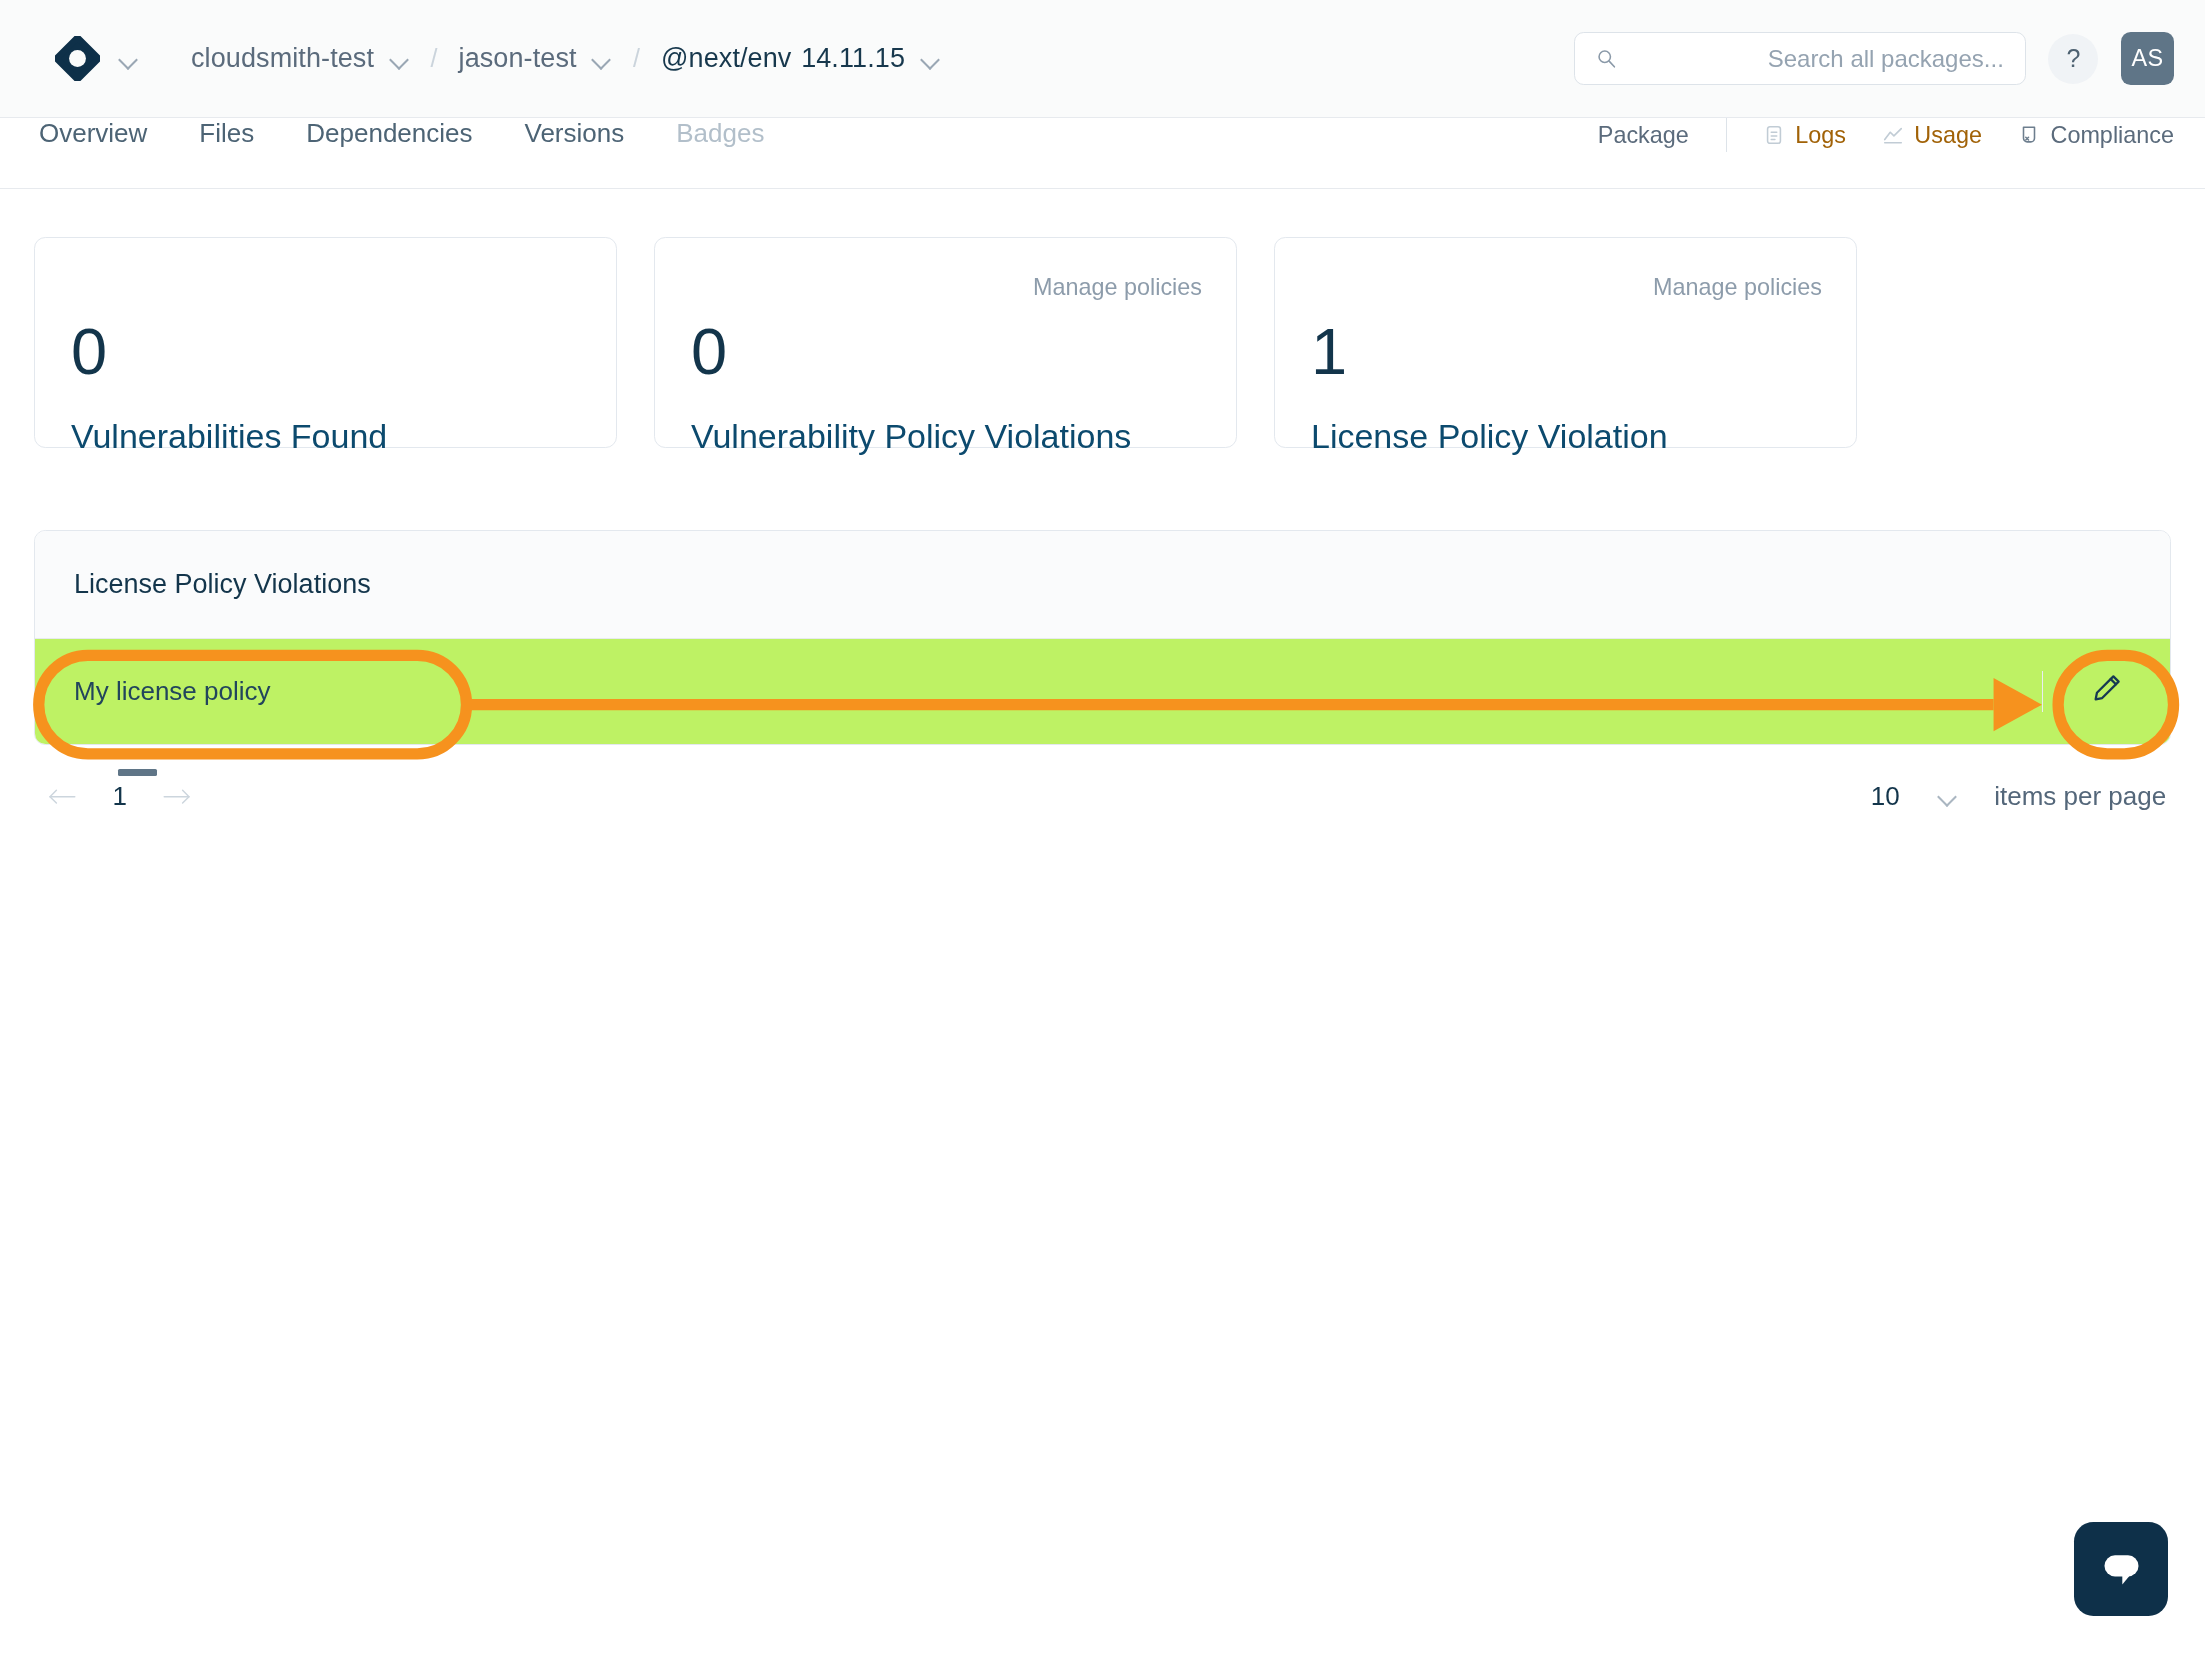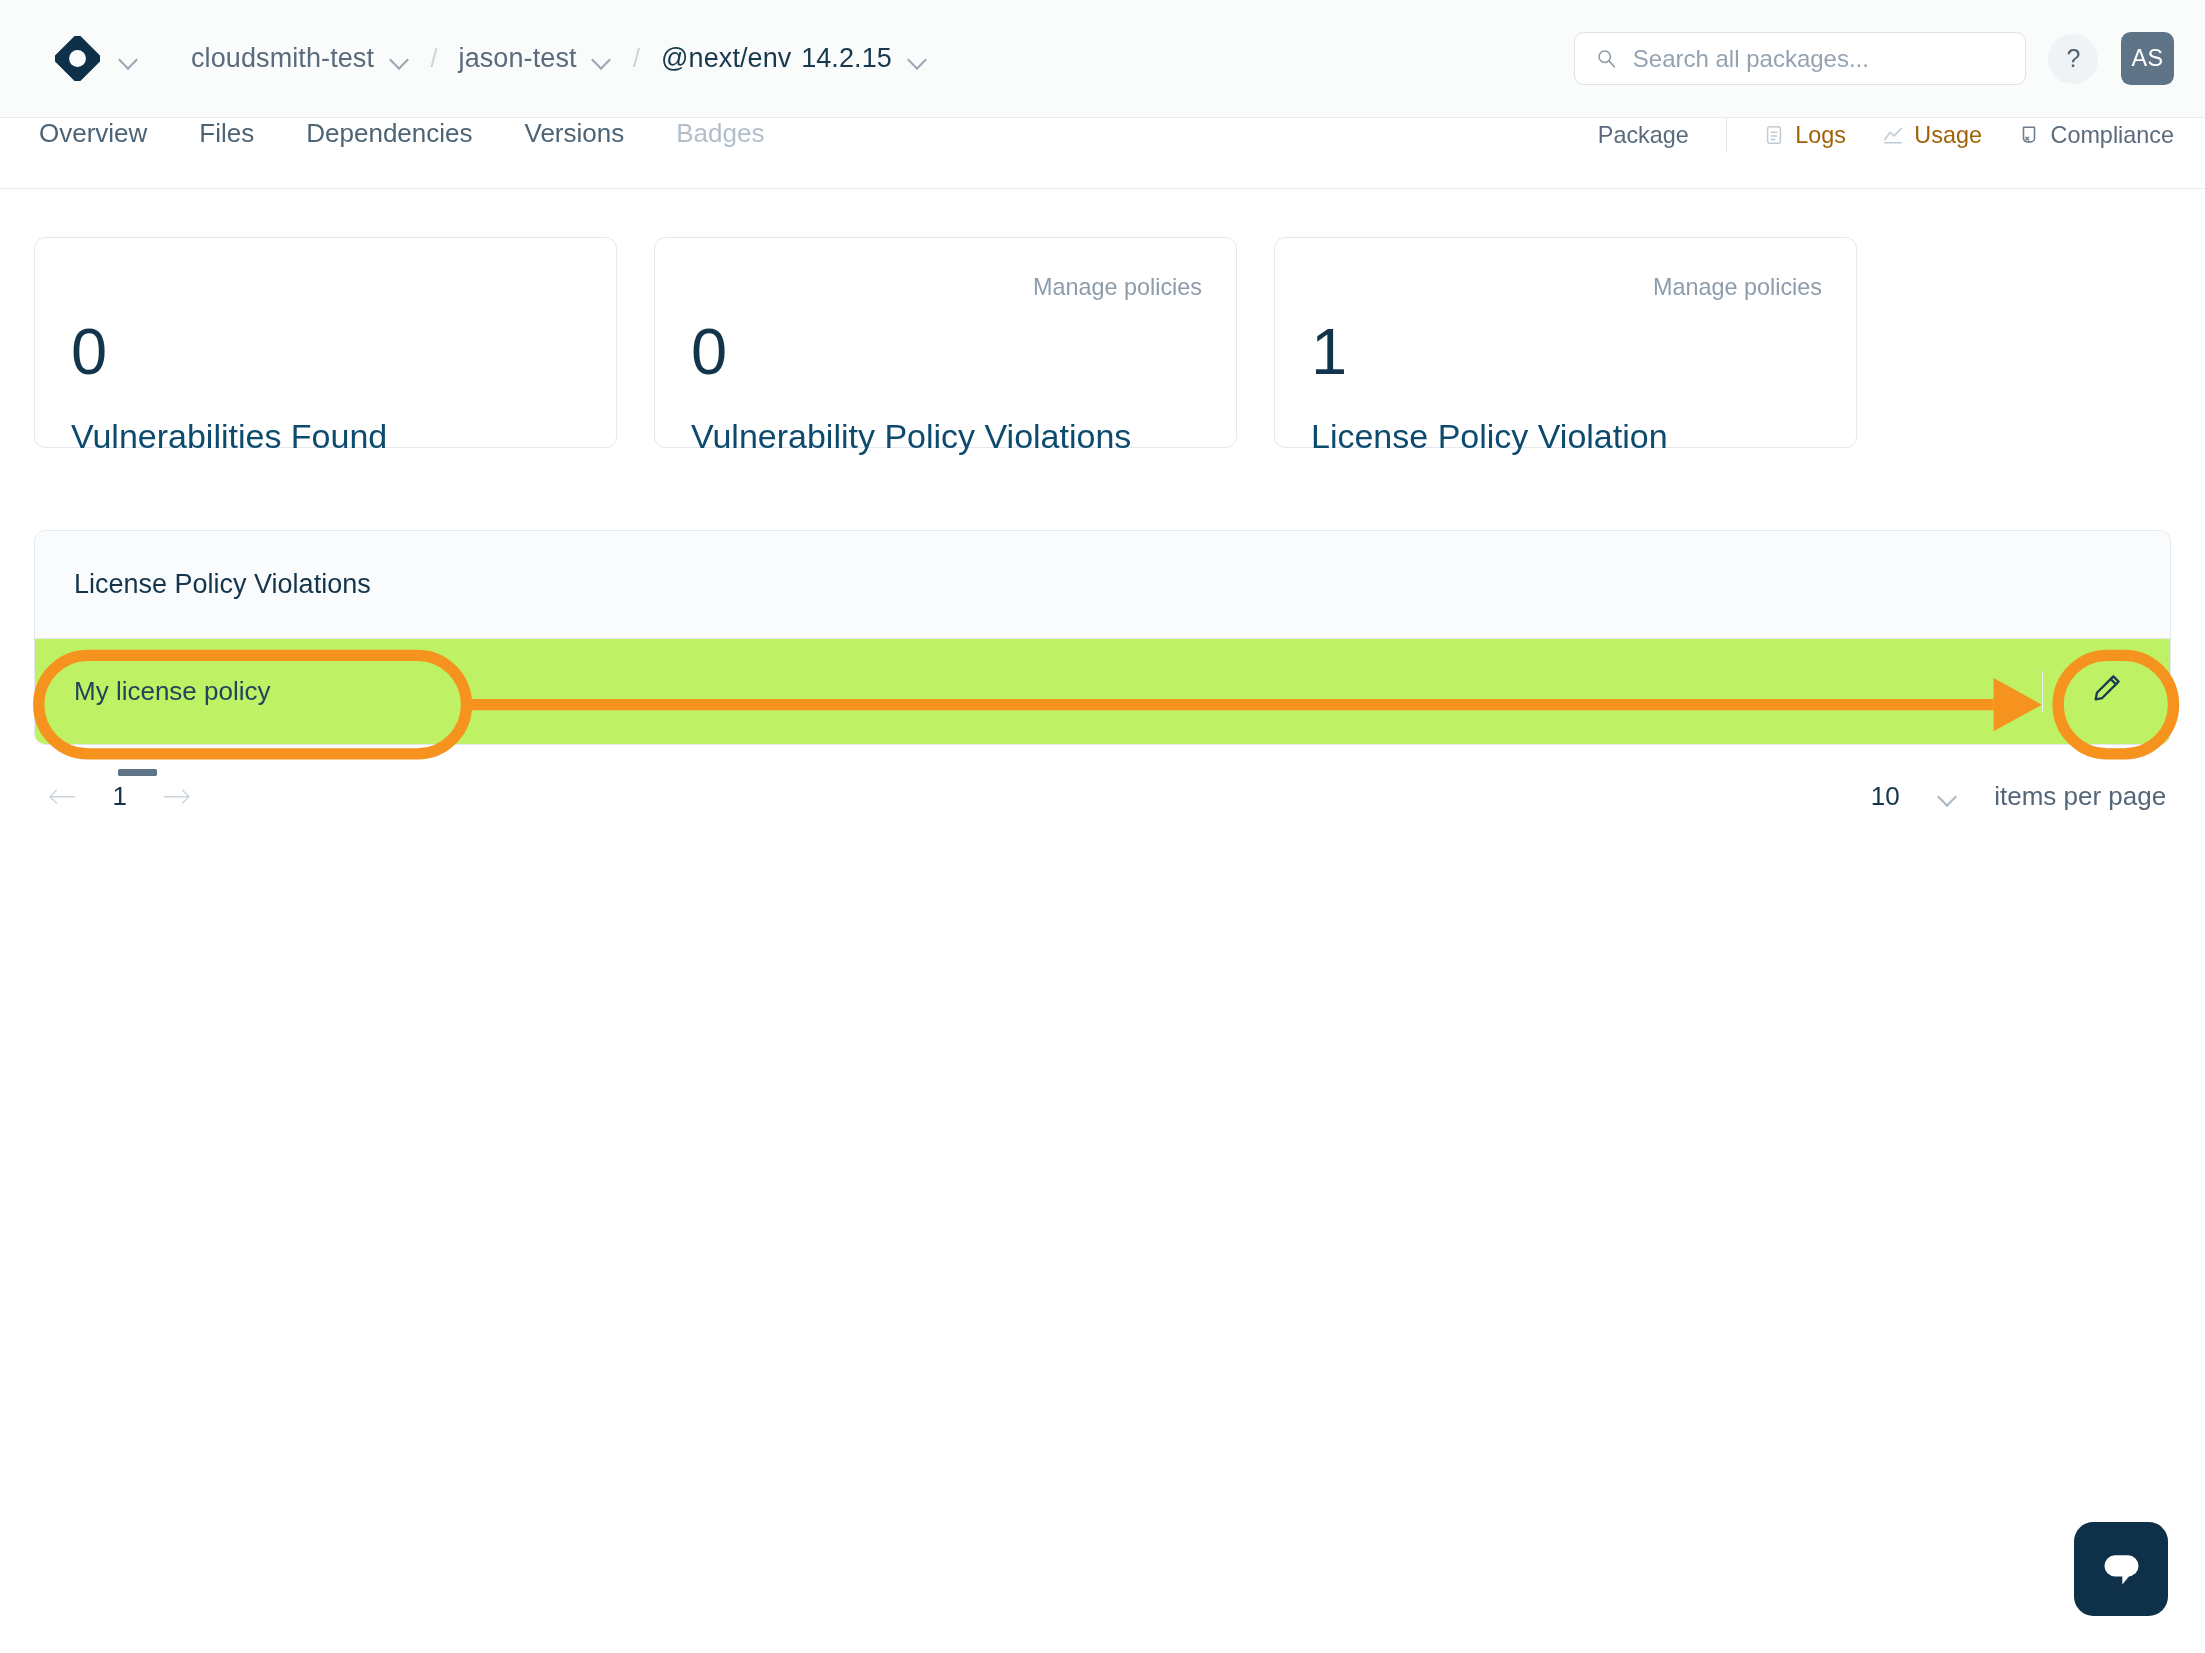--- a/index.html
+++ b/index.html
@@ -94,21 +94,21 @@
 
   .searchbox {
     width: 452px;
     height: 53px;
     border: 0.8px solid #dde3e9;
     border-radius: 9.7px;
     background: #ffffff;
     display: flex;
     align-items: center;
     padding: 0 21px;
-    gap: 16px;
+    justify-content: space-between;
   }
   .search-ico {
     width: 21px; height: 21px;
     flex: 0 0 auto;
   }
   .search-ph {
     font-size: 24px;
     color: #95a3b1;
   }
 
@@ -353,21 +353,21 @@
       <span class="crumb-text">cloudsmith-test</span>
       <span class="chev"></span>
     </span>
     <span class="crumb-sep">/</span>
     <span class="crumb">
       <span class="crumb-text">jason-test</span>
       <span class="chev"></span>
     </span>
     <span class="crumb-sep">/</span>
     <span class="crumb">
-      <span class="crumb-text pkg"><span>@next/env</span><span class="ver">14.2.15</span></span>
+      <span class="crumb-text pkg"><span>@next/env</span><span class="ver">14.11.15</span></span>
       <span class="chev"></span>
     </span>
   </div>
 
   <div class="topbar-right">
     <div class="searchbox">
       <span class="search-ico">
         <svg width="21" height="21" viewBox="0 0 24 24" fill="none" stroke="#8a99a8" stroke-width="1.8">
           <circle cx="10" cy="10" r="6.5"></circle>
             <line x1="15" y1="15" x2="21" y2="21.5" stroke-linecap="round"></line>

